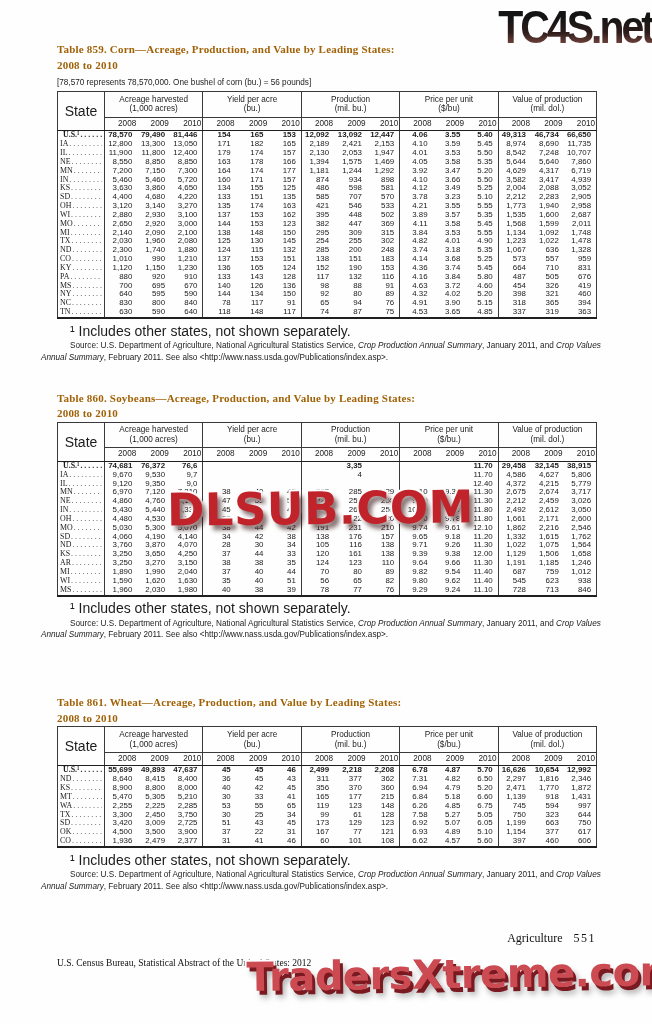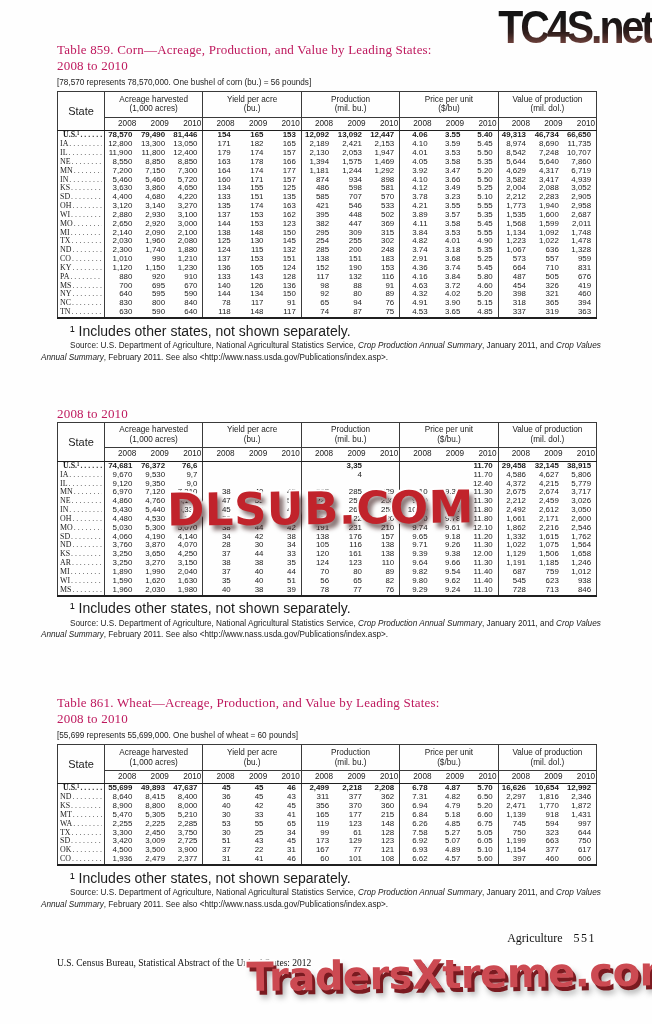--- a/index.html
+++ b/index.html
@@ -5,31 +5,31 @@
   * { margin:0; padding:0; box-sizing:border-box; }
   html,body { background:#ffffff; }
   body { width:652px; height:1024px; font-family:"Liberation Sans",sans-serif; color:#1c1c1c; }
   .page { position:relative; width:652px; height:1024px; background:#fefefe; overflow:hidden; }
   .content { position:absolute; left:41px; top:0; width:571px; }
 
   .sec-corn  { padding-top:42px; }
   .sec-soy   { margin-top:27px; }
   .sec-wheat { margin-top:54px; }
 
-  .sec-title { margin-left:16px; font-family:"Liberation Serif",serif; font-weight:400;
-               font-size:13px; line-height:15.6px; letter-spacing:.2px; color:#be185d; }
+  .sec-title { margin-left:16px; font-family:"Liberation Serif",serif; font-weight:700;
+               font-size:11px; line-height:15.6px; letter-spacing:.2px; color:#a16207; }
   .bracket   { margin:5px 0 4px 16px; font-size:8.2px; color:#222; }
 
   table.stat { margin-left:16px; width:539px; border-collapse:collapse; table-layout:fixed;
                border:1px solid #3a3a3a; border-bottom:2px solid #1f1f1f; }
   table.stat th { font-weight:normal; }
   .grp-start { border-left:1px solid #3a3a3a; }
   th.group   { border-bottom:1px solid #3a3a3a; font-size:8.2px;
                line-height:9.8px; padding:2.5px 0; color:#1c1c1c; }
-  th.state-h { font-size:11px; text-align:center; vertical-align:middle;
+  th.state-h { font-size:14px; text-align:center; vertical-align:middle;
                border-bottom:1.5px solid #1f1f1f; }
   tr.years th { font-size:8.2px; line-height:12.5px; border-bottom:1.5px solid #1f1f1f;
                text-align:center;padding-left:12px; }
   tbody td   { font-size:7.9px; line-height:8.85px; text-align:right; padding-right:5px;
                white-space:nowrap; color:#1a1a1a; }
   tbody td.state-cell { padding:0 0 0 2px; text-align:left;font-family:Liberation Serif, serif; }
   .stwrap    { display:flex; align-items:baseline; overflow:hidden; margin-right:2px; }
   .st        { white-space:nowrap; }
   .dots      { flex:1 1 auto; overflow:hidden; white-space:nowrap; color:#2a2a2a; padding-left:1px; }
   tr.bold td { font-weight:bold; }
@@ -475,21 +475,21 @@
               </td>
               <td class="grp-start">1,010</td>
               <td>990</td>
               <td>1,210</td>
               <td class="grp-start">137</td>
               <td>153</td>
               <td>151</td>
               <td class="grp-start">138</td>
               <td>151</td>
               <td>183</td>
-              <td class="grp-start">2.91</td>
+              <td class="grp-start">4.14</td>
               <td>3.68</td>
               <td>5.25</td>
               <td class="grp-start">573</td>
               <td>557</td>
               <td>959</td>
             </tr>
             <tr>
               <td class="state-cell">
                 <div class="stwrap">
                   <span class="st">KY</span>
@@ -627,21 +627,21 @@
               <td>319</td>
               <td>363</td>
             </tr>
           </tbody>
         </table>
       <div class="footnote">¹ Includes other states, not shown separately.</div>
       <p class="source"><span>Source: U.S. Department of Agriculture, National Agricultural Statistics Service, </span><i>Crop Production Annual Summary</i><span>, January 2011, and </span><i>Crop Values Annual Summary</i><span>, February 2011. See also &lt;http://www.nass.usda.gov/Publications/index.asp&gt;.</span></p>
     </section>
 
     <section class="sec sec-soy">
-      <h2 class="sec-title"><br><span>2008 to 2010</span></h2>
+      <h2 class="sec-title"><span>Table 860. Soybeans—Acreage, Production, and Value by Leading States:</span><br><span>2008 to 2010</span></h2>
       <table class="stat">
           <colgroup>
             <col style="width: 47px;">
             <col style="width: 32.8px;">
             <col style="width: 32.8px;">
             <col style="width: 32.8px;">
             <col style="width: 32.8px;">
             <col style="width: 32.8px;">
             <col style="width: 32.8px;">
             <col style="width: 32.8px;">
@@ -1043,21 +1043,20 @@
               <td>846</td>
             </tr>
           </tbody>
         </table>
       <div class="footnote">¹ Includes other states, not shown separately.</div>
       <p class="source"><span>Source: U.S. Department of Agriculture, National Agricultural Statistics Service, </span><i>Crop Production Annual Summary</i><span>, January 2011, and </span><i>Crop Values Annual Summary</i><span>, February 2011. See also &lt;http://www.nass.usda.gov/Publications/index.asp&gt;.</span></p>
     </section>
 
     <section class="sec sec-wheat">
       <h2 class="sec-title"><span>Table 861. Wheat—Acreage, Production, and Value by Leading States:</span><br><span>2008 to 2010</span></h2>
-      <div class="bracket">[55,699 represents 55,699,000. One bushel of wheat = 60 pounds]</div>
       <table class="stat">
           <colgroup>
             <col style="width: 47px;">
             <col style="width: 32.8px;">
             <col style="width: 32.8px;">
             <col style="width: 32.8px;">
             <col style="width: 32.8px;">
             <col style="width: 32.8px;">
             <col style="width: 32.8px;">
             <col style="width: 32.8px;">

